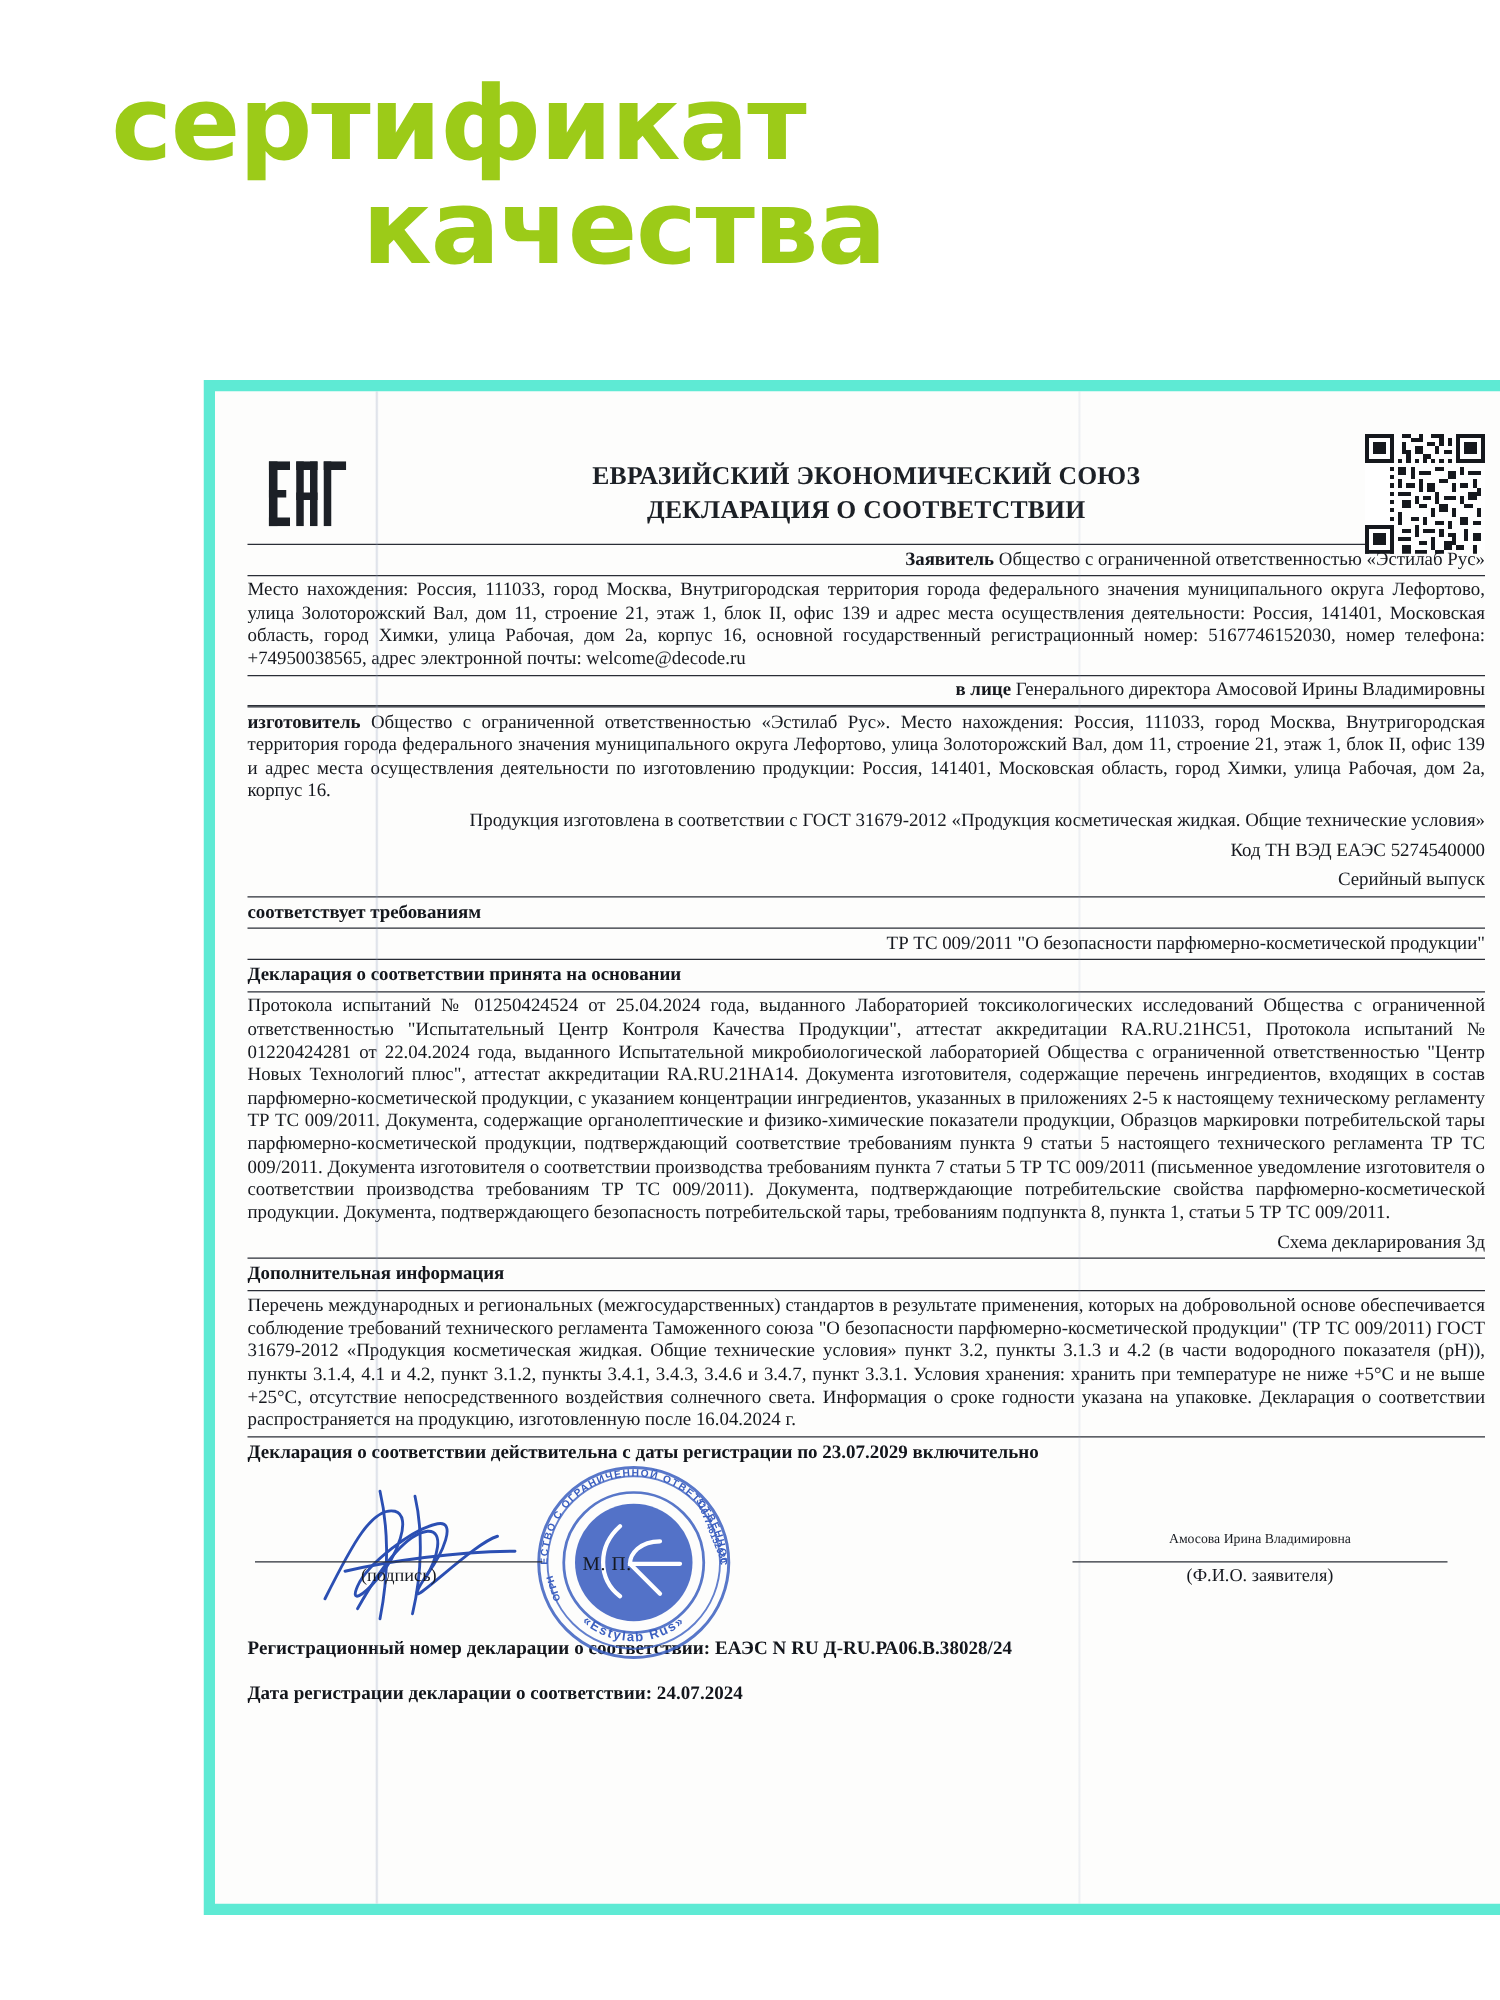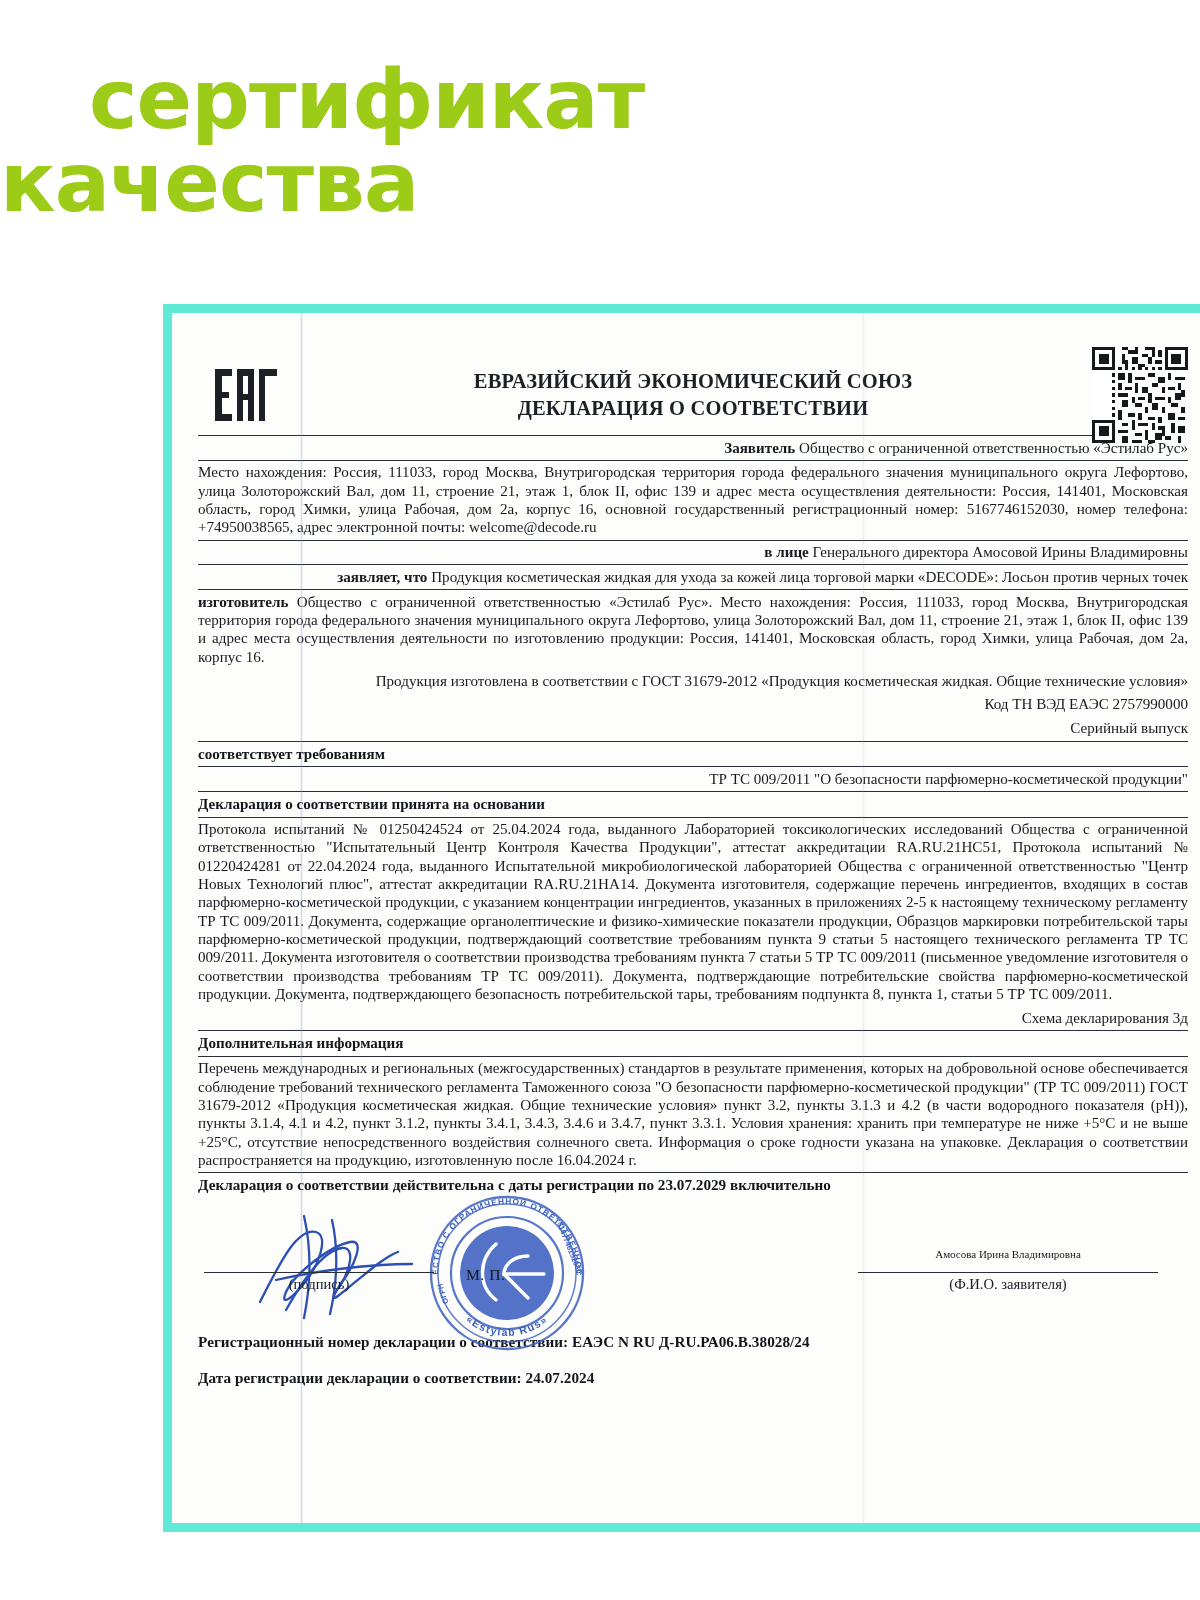--- a/index.html
+++ b/index.html
@@ -29,21 +29,21 @@
     line-height: 0.92;
   }
   .banner-line1 {
     display: block;
     text-align: left;
     padding-left: 89px;
     font-size: 82px;
   }
   .banner-line2 {
     display: block;
-    text-align: left;
+    text-align: center;
     font-size: 82px;
     padding-right: 12px;
     margin-top: 8px;
   }
 
   
   .doc-frame {
     position: absolute;
     left: 163px;
     top: 304px;
@@ -386,33 +386,29 @@
       <div class="rule"></div>
       <div class="blk">Место нахождения: Россия, 111033, город Москва, Внутригородская территория города федерального значения муниципального округа Лефортово, улица Золоторожский Вал, дом 11, строение 21, этаж 1, блок II, офис 139 и адрес места осуществления деятельности: Россия, 141401, Московская область, город Химки, улица Рабочая, дом 2а, корпус 16, основной государственный регистрационный номер: 5167746152030, номер телефона: +74950038565, адрес электронной почты: welcome@decode.ru</div>
 
       <div class="rule"></div>
       <div class="blk left">
         <b>в лице</b>
         <span>Генерального директора Амосовой Ирины Владимировны</span>
       </div>
 
       <div class="rule"></div>
-      <div class="blk left">
-        <b>заявляет, что</b>
-        <span>Продукция косметическая жидкая для ухода за кожей лица торговой марки «DECODE»: Лосьон против черных точек</span>
-      </div>
 
       <div class="rule"></div>
       <div class="blk">
         <b>изготовитель</b>
         <span>Общество с ограниченной ответственностью «Эстилаб Рус». Место нахождения: Россия, 111033, город Москва, Внутригородская территория города федерального значения муниципального округа Лефортово, улица Золоторожский Вал, дом 11, строение 21, этаж 1, блок II, офис 139 и адрес места осуществления деятельности по изготовлению продукции: Россия, 141401, Московская область, город Химки, улица Рабочая, дом 2а, корпус 16.</span>
       </div>
 
       <div class="blk left">Продукция изготовлена в соответствии с ГОСТ 31679-2012 «Продукция косметическая жидкая. Общие технические условия»</div>
-      <div class="blk left">Код ТН ВЭД ЕАЭС 2757990000</div>
+      <div class="blk left">Код ТН ВЭД ЕАЭС 5274540000</div>
       <div class="blk left">Серийный выпуск</div>
 
       <div class="rule"></div>
       <div class="blk-head">соответствует требованиям</div>
       <div class="rule"></div>
       <div class="blk left">ТР ТС 009/2011 "О безопасности парфюмерно-косметической продукции"</div>
 
       <div class="rule"></div>
       <div class="blk-head">Декларация о соответствии принята на основании</div>
       <div class="rule"></div>

